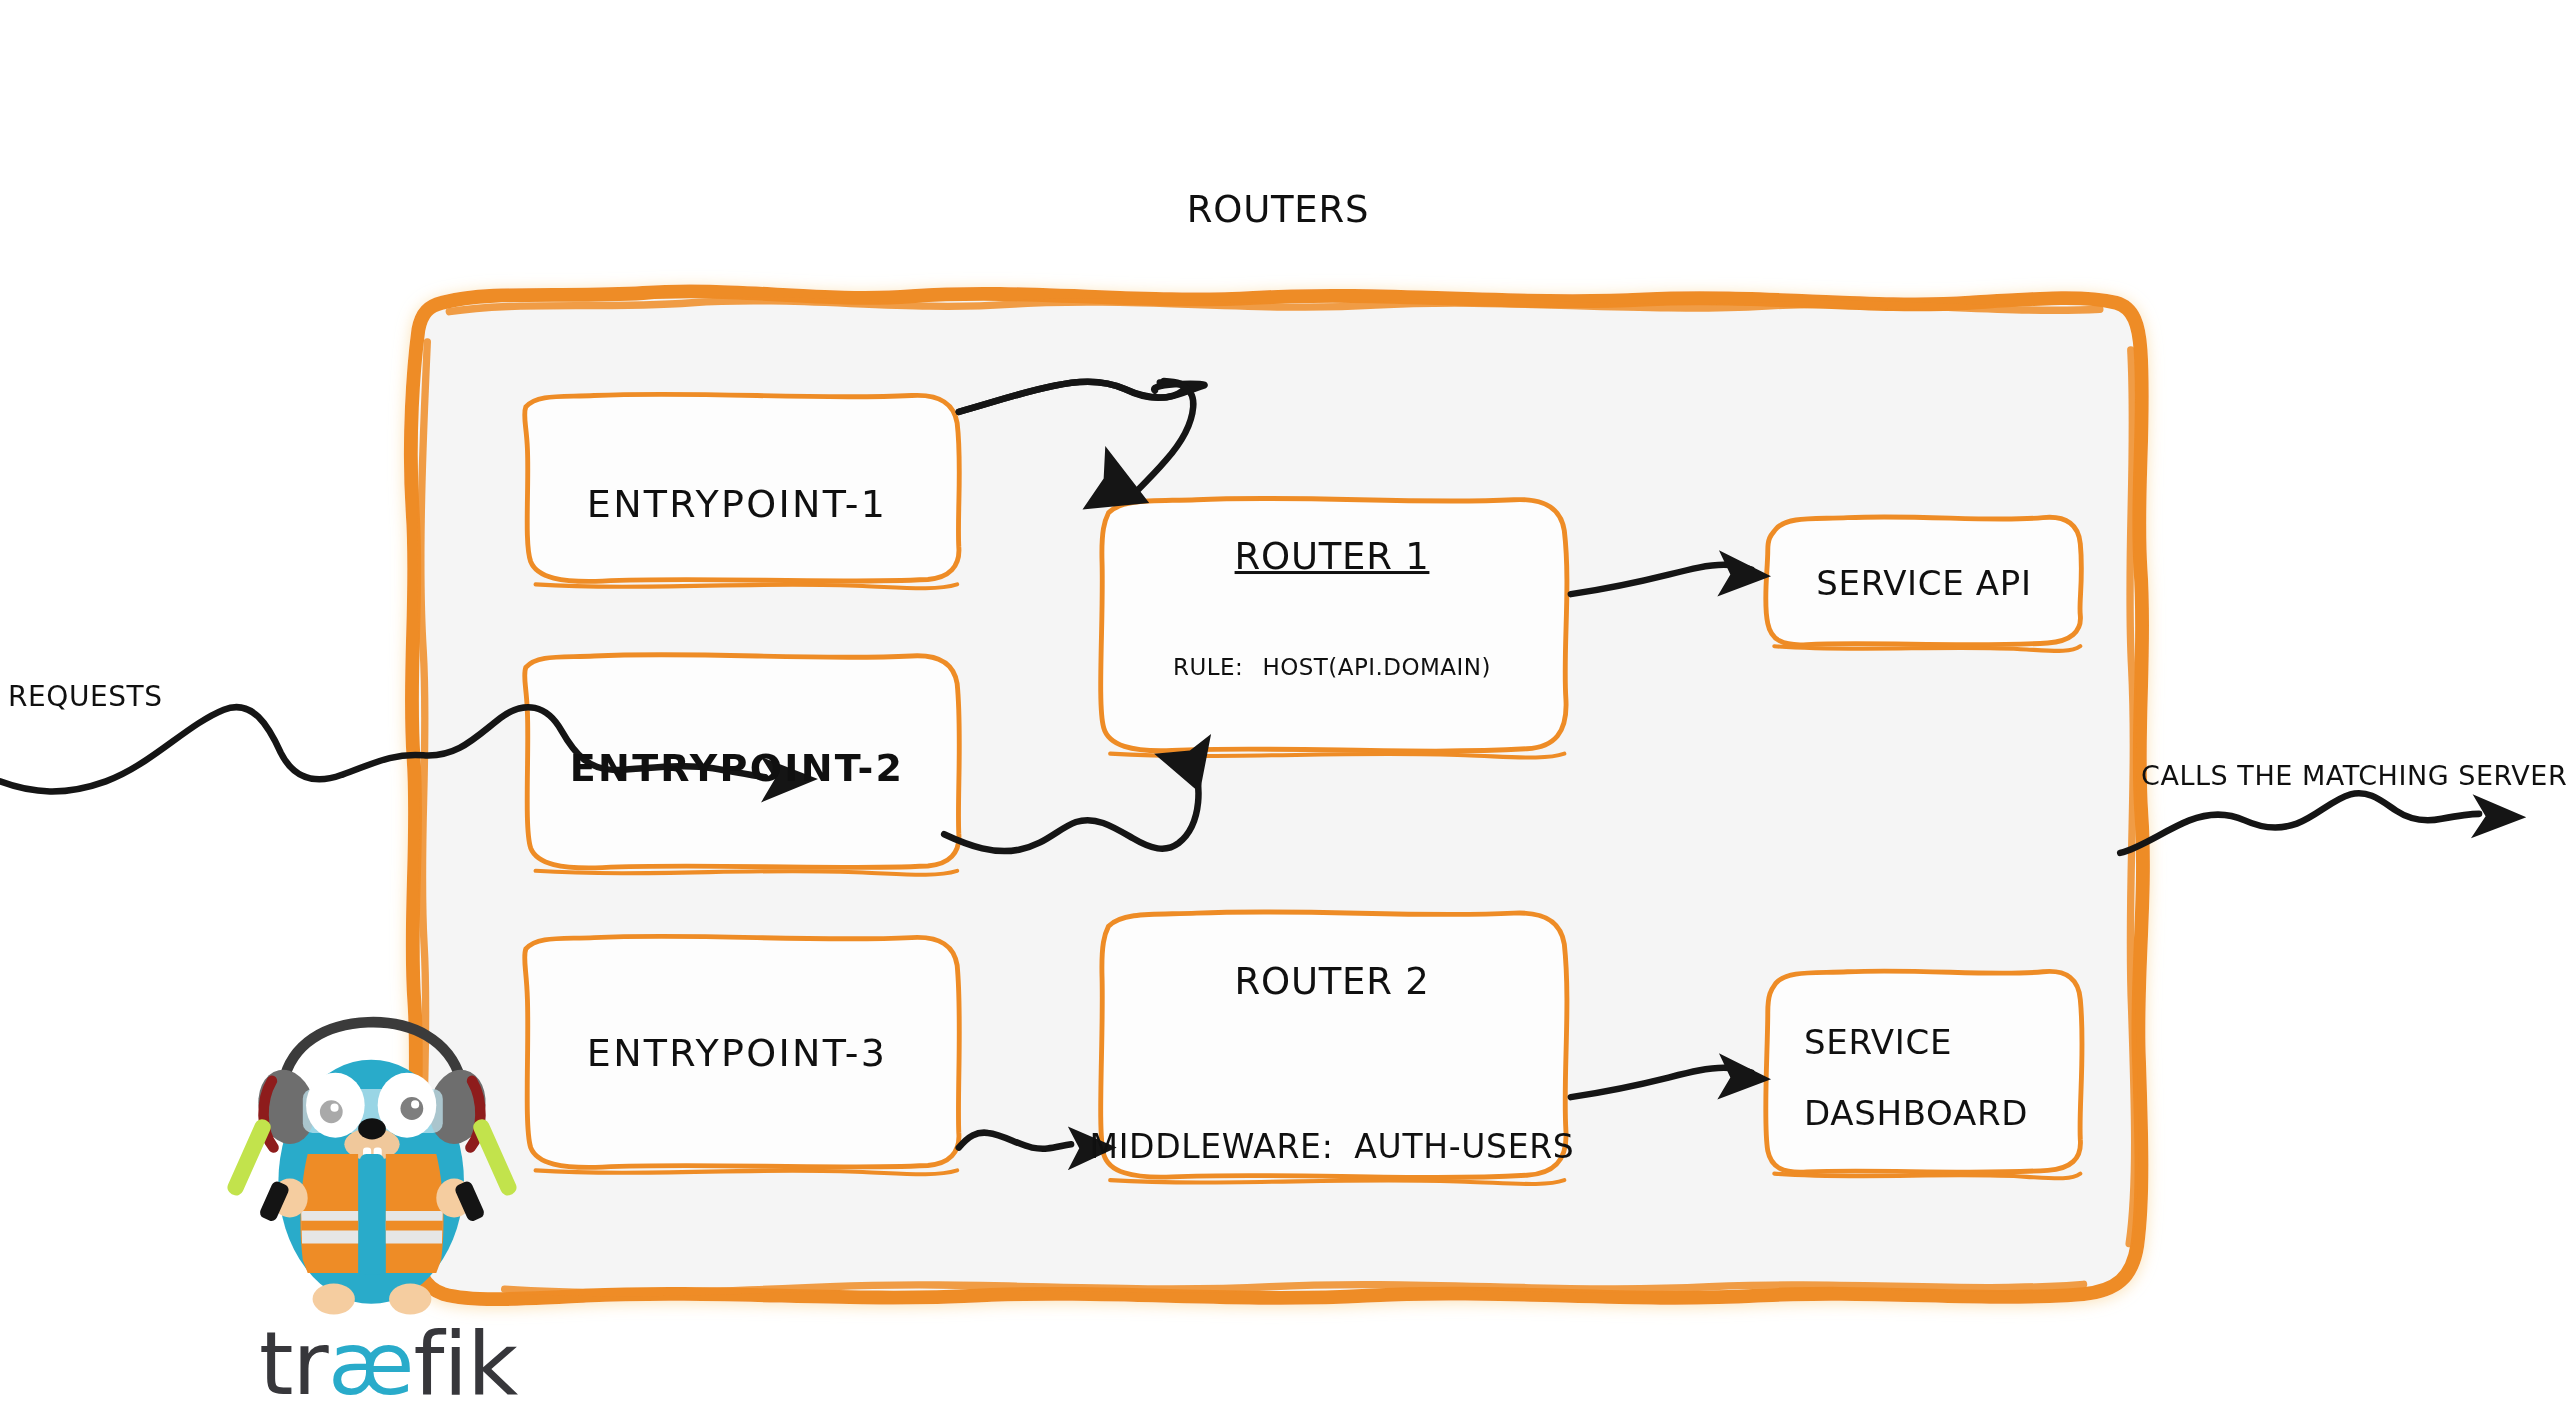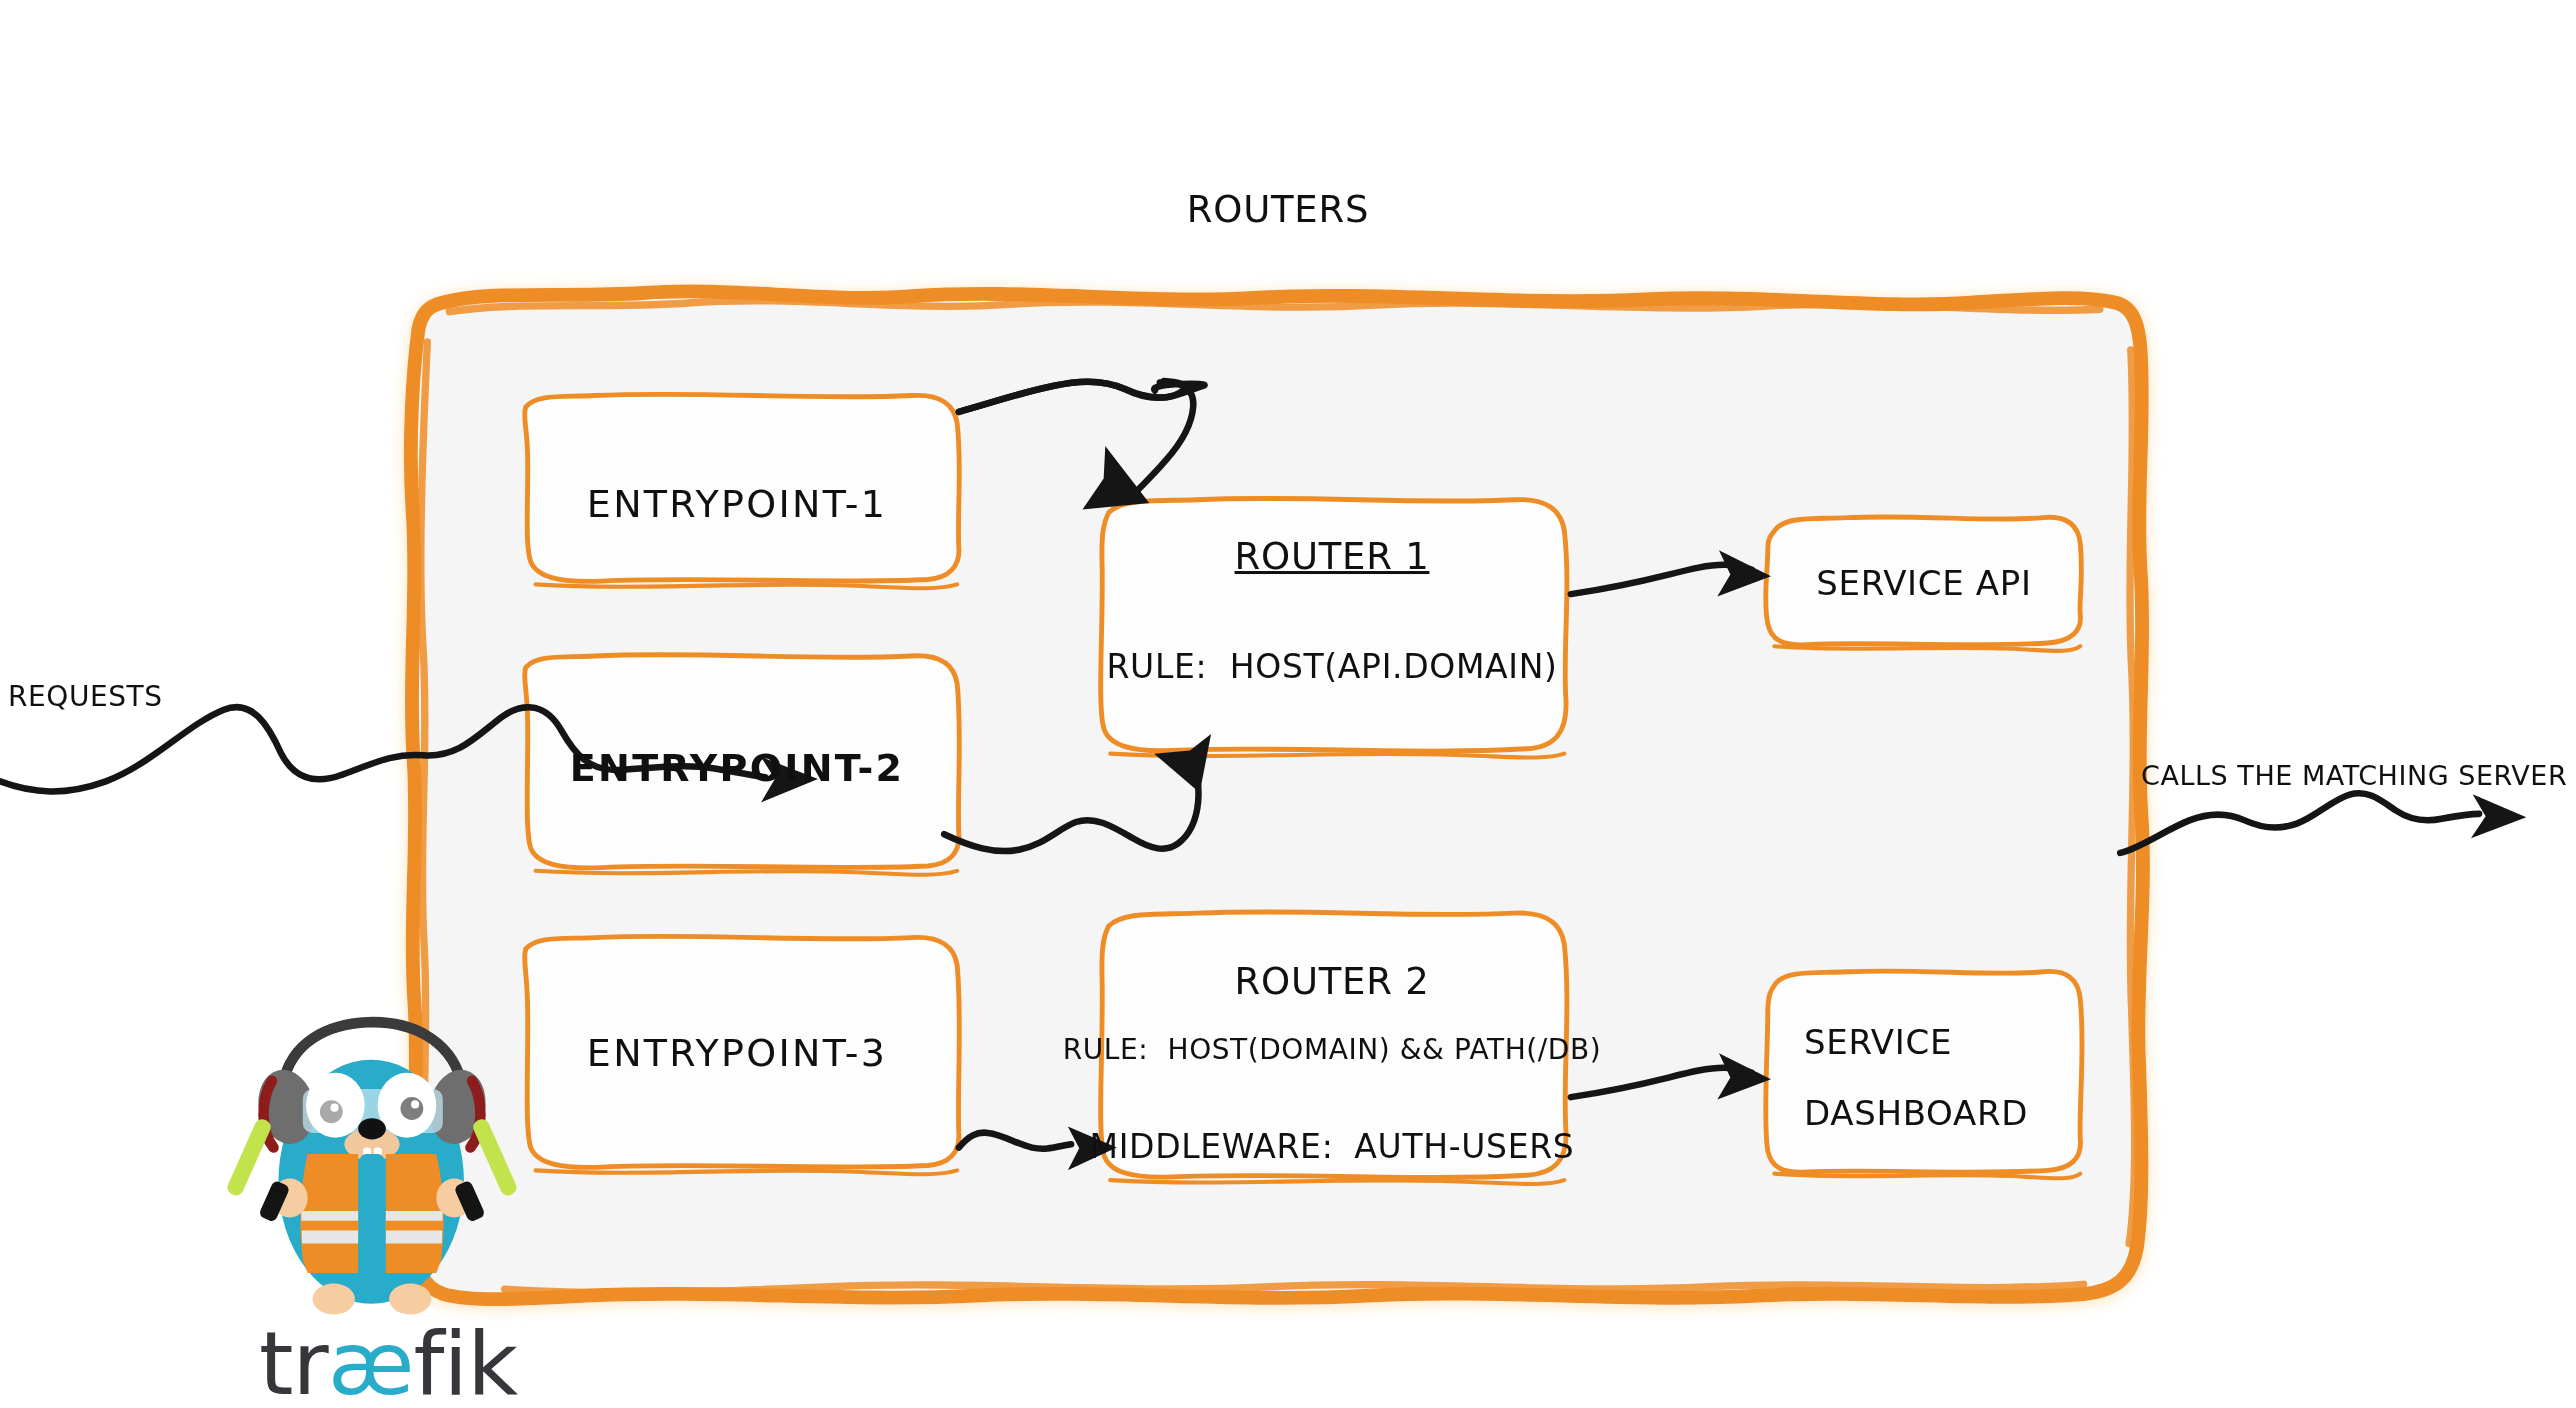--- a/index.html
+++ b/index.html
@@ -51,21 +51,21 @@
     pointer-events: none;
   }
   .tnode.left {
     transform: translate(0, -50%);
     text-align: left;
   }
 
   .title-routers { font-size: 37px; }
   .ep-label      { font-size: 38px; letter-spacing: 0.06em; }
   .router-title  { font-size: 37px; }
-  .router-rule   { font-size: 33px; text-align: right; }
+  .router-rule   { font-size: 23px; text-align: right; }
   .router-rule-sm{ font-size: 28px; }
   .router-mw     { font-size: 33px; margin-top: 32px; }
   .svc-label     { font-size: 34px; }
   .side-label    { font-size: 28px; }
   .side-label-r  { font-size: 27px; }
 
   
   #traefik-wordmark {
     position: absolute;
     left: 259px;
@@ -407,24 +407,20 @@
 
   <div class="tnode hand sc ep-label" style="left:737px; top:1054px;">entrypoint-3</div>
 
   <div class="tnode hand sc router-title" style="left:1332px; top:557px;text-decoration:underline;">Router 1</div>
   <div class="tnode hand sc router-rule" style="left:1332px; top:667px;">
     <span>rule:</span>
     <span style="display:inline-block;width:11.4px"></span><span>Host(api.domain)</span>
   </div>
 
   <div class="tnode hand sc router-title" style="left:1332px; top:982px;">Router 2</div>
-  <div class="tnode hand sc router-rule-sm" style="left:1332px; top:1050px;">
-    <span>rule:</span>
-    <span style="display:inline-block;width:9.8px"></span><span>Host(domain) &amp;&amp; Path(/db)</span>
-  </div>
   <div class="tnode hand sc router-mw" style="left:1332px; top:1115px;">
     <span>Middleware:</span>
     <span style="display:inline-block;width:9.8px"></span><span>auth-users</span>
   </div>
 
   <div class="tnode hand sc svc-label" style="left:1924px; top:583px;">Service API</div>
 
   <div class="tnode hand sc svc-label left" style="left:1804px; top:1042px;">Service</div>
   <div class="tnode hand sc svc-label left" style="left:1804px; top:1113px;">Dashboard</div>
 

